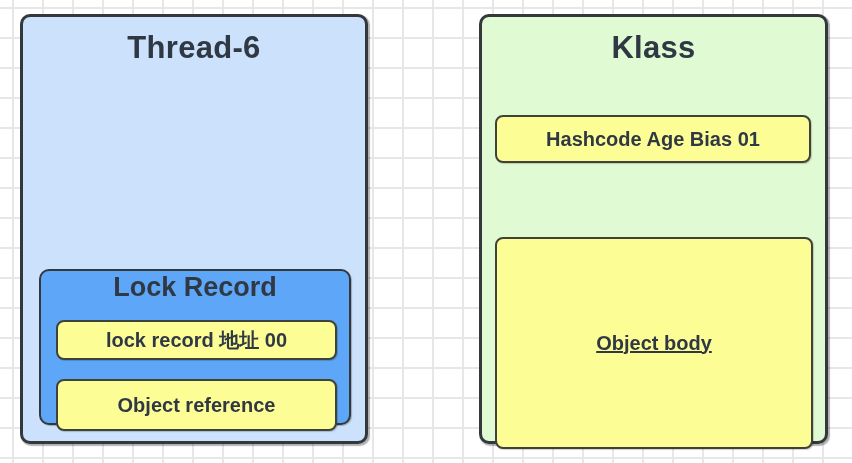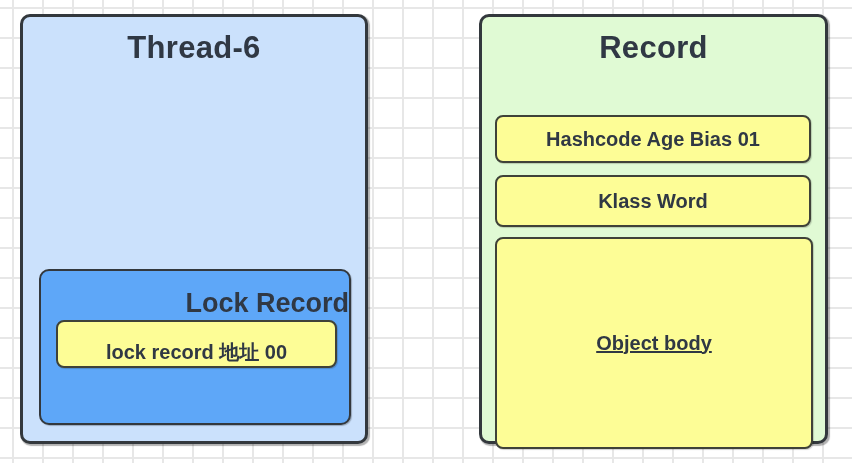--- a/index.html
+++ b/index.html
@@ -52,22 +52,22 @@
     position: absolute;
     box-sizing: border-box;
     left: 16px; top: 252px; width: 312px; height: 156px;
     background: var(--lock-fill, #5ea7f8);
     border: 2.5px solid var(--border, #33383d);
     border-radius: 10px;
     box-shadow: 1px 1px 1px rgba(0,0,0,0.25);
   }
 
   .lock-title {
-    margin-top: 17px;
-    text-align: right;
+    margin-top: 1px;
+    text-align: center;
     font-size: 27px;
     font-weight: bold;
     color: var(--text, #303844);
   }
 
   .cell {
     position: absolute;
     box-sizing: border-box;
     background: var(--cell-fill, #fdfd96);
     border: 2.5px solid var(--cell-border, #3f4238);
@@ -77,21 +77,21 @@
     justify-content: center;
     font-weight: bold;
     font-size: 20px;
     color: var(--text, #303844);
     box-shadow: 1px 1px 1px rgba(0,0,0,0.18);
     white-space: nowrap;
     margin-top: 20px;
   }
 
   
-  .lr-cell-0 { left: 15px; top: 29px;  width: 281px; height: 48px; align-items: flex-end; }
+  .lr-cell-0 { left: 15px; top: 29px;  width: 281px; height: 40px; }
   .lr-cell-1 { left: 15px; top: 88px;  width: 281px; height: 52px; }
 
   
   .obj-cell-0 { left: 13px; top: 78px;  width: 316px; height: 48px; }
   .obj-cell-1 { left: 13px; top: 138px; width: 316px; height: 52px; }
   .obj-cell-2 { left: 13px; top: 200px; width: 318px; height: 212px; text-decoration: underline; }
 </style>
 </head>
 <body>
 
@@ -100,32 +100,32 @@
   <div class="shape thread-box">
     <div class="shape-title">Thread-6</div>
 
     <div class="lock-record-box">
       <div class="lock-title">Lock Record</div>
 
       <div class="cell lr-cell-0">
         <span>lock record 地址 00</span>
       </div>
 
+      <div class="cell lr-cell-1">
+        <span>Object reference</span>
+      </div>
     </div>
   </div>
 
   <div class="shape object-box">
-    <div class="shape-title">Record</div>
+    <div class="shape-title">Klass</div>
 
     <div class="cell obj-cell-0">
       <span>Hashcode Age Bias 01</span>
     </div>
 
-    <div class="cell obj-cell-1">
-      <span>Klass Word</span>
-    </div>
 
     <div class="cell obj-cell-2">
       <span>Object body</span>
     </div>
   </div>
 
 </div>
 
 </body></html>

